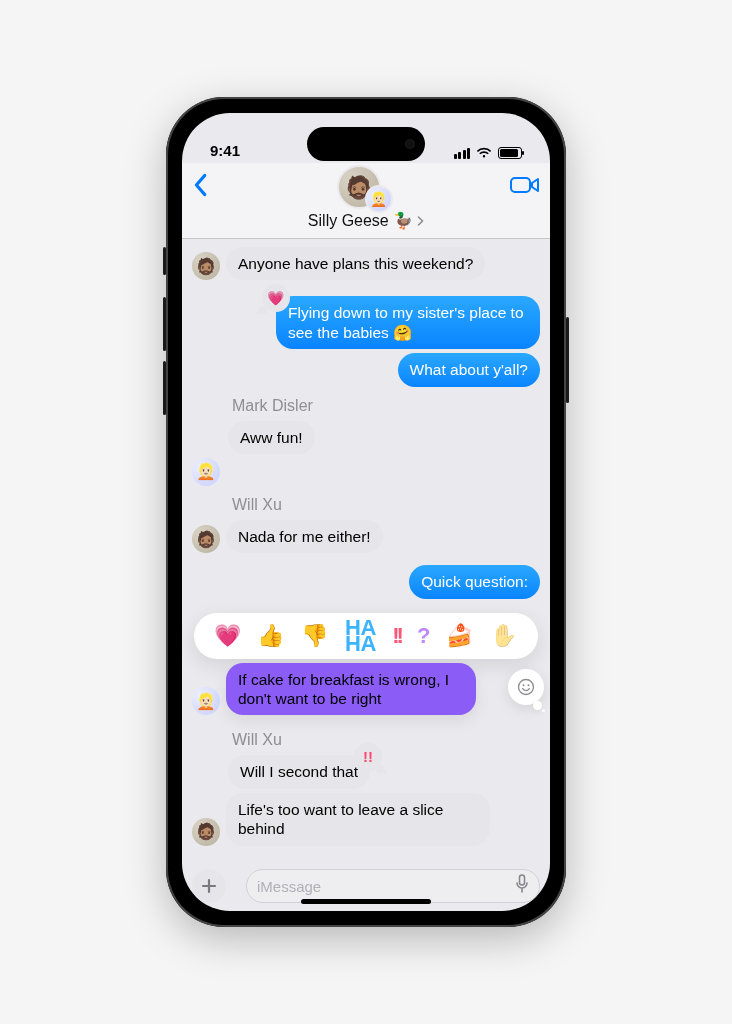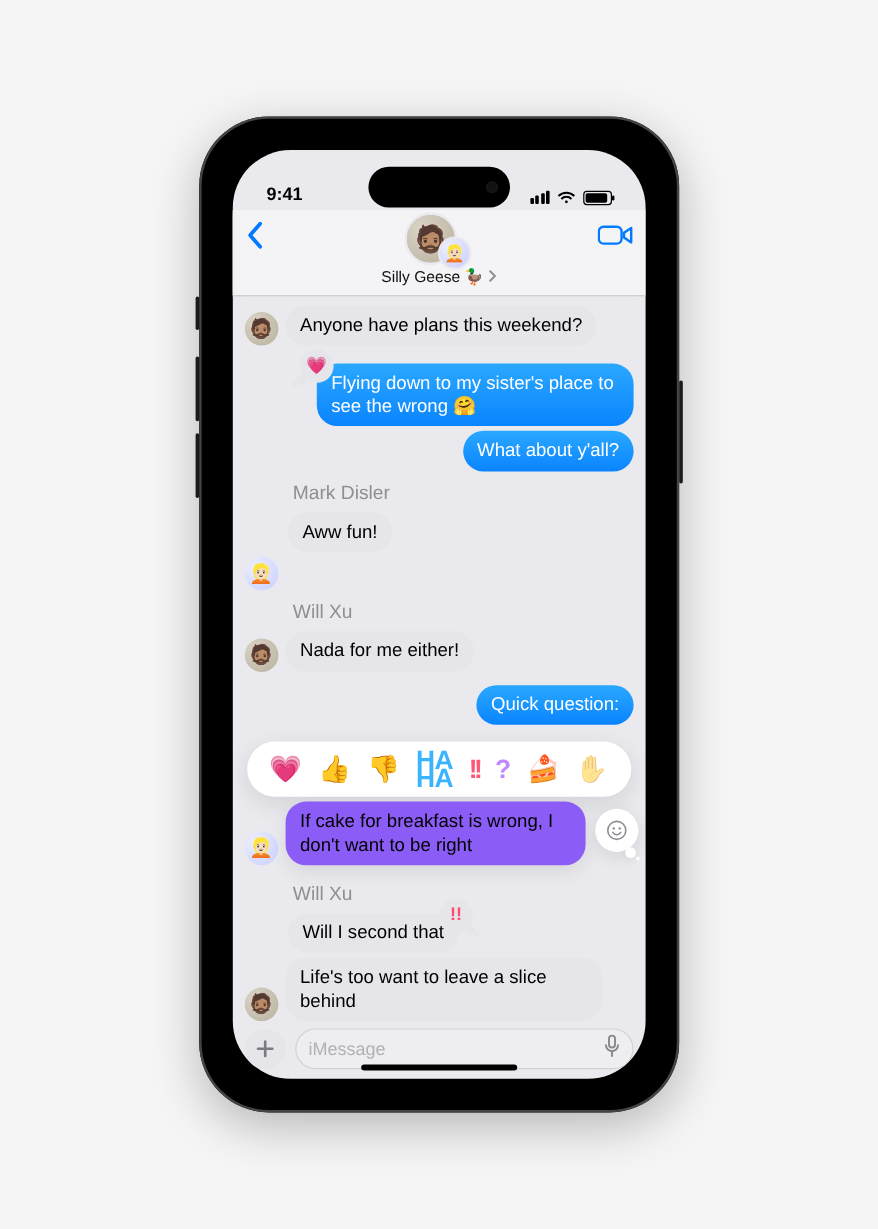--- a/index.html
+++ b/index.html
@@ -10,21 +10,21 @@
     justify-content: center;
     min-height: 1024px;
     width: 732px;
     font-family: -apple-system, "Helvetica Neue", Arial, sans-serif;
   }
   .phone {
     width: 400px;
     height: 830px;
     background: #000;
     border-radius: 58px;
-    padding: 28px;
+    padding: 16px;
     box-shadow: 0 12px 40px rgba(0,0,0,0.25), inset 0 0 0 2px #444;
     position: relative;
   }
   .side-btn { position: absolute; background: #1a1a1a; border-radius: 2px; }
   .sb-left1 { left: -3px; top: 150px; width: 3px; height: 28px; }
   .sb-left2 { left: -3px; top: 200px; width: 3px; height: 54px; }
   .sb-left3 { left: -3px; top: 264px; width: 3px; height: 54px; }
   .sb-right { right: -3px; top: 220px; width: 3px; height: 86px; }
   .screen {
     width: 100%; height: 100%;
@@ -54,21 +54,21 @@
   .battery .fill { position:absolute; left:1px; top:1px; bottom:1px; width:18px; background:#000; border-radius:1.5px; }
 
   
   .header { flex:0 0 auto; padding: 2px 10px 8px; border-bottom: 0.5px solid #c6c6c8; background: rgba(246,246,248,0.85); backdrop-filter: blur(4px); position:relative; }
   .header-row { display:flex; align-items:center; justify-content:space-between; height:44px; }
   .back { color:#007aff; }
   .video { color:#007aff; }
   .avatar-group { position:relative; display:flex; align-items:center; justify-content:center; }
   .avatar-group .a1 { width:44px; height:44px; border-radius:50%; background: radial-gradient(circle at 30% 30%, #d9d3c7, #b9b19d); display:flex; align-items:center; justify-content:center; overflow:hidden; border:2px solid #eaeaee;}
   .avatar-group .a2 { width:28px; height:28px; border-radius:50%; background: radial-gradient(circle at 30% 30%, #ecefff, #c8ceff); position:absolute; right:-12px; bottom:-4px; border:2px solid #eaeaee; display:flex; align-items:center; justify-content:center; overflow:hidden;}
-  .title-row { text-align:center; margin-top:2px; font-size:13px; color:#111; display:flex; align-items:center; justify-content:center; gap:4px; }
+  .title-row { text-align:center; margin-top:2px; font-size:16px; color:#111; display:flex; align-items:center; justify-content:center; gap:4px; }
   .title-row .chev { color:#8e8e93; }
 
   
   .chat { flex:1 1 auto; overflow:hidden; padding: 8px 10px 0; display:flex; flex-direction:column; gap:4px; }
   .row { display:flex; align-items:flex-end; gap:6px; }
   .row.sent { justify-content:flex-end; }
   .row.recv { justify-content:flex-start; }
   .row .spacer { width:30px; flex:0 0 30px; }
   .avatar-s { width:28px; height:28px; border-radius:50%; flex:0 0 28px; overflow:hidden; display:flex; align-items:center; justify-content:center; }
   .ablue { background: radial-gradient(circle at 30% 30%, #d9d3c7, #b9b19d); }
@@ -106,21 +106,21 @@
   .emoji-picker {
     position:absolute; right:-4px; top: 56px;
     width:36px; height:36px; border-radius:50%; background:#fff;
     box-shadow: 0 4px 14px rgba(0,0,0,0.10);
     display:flex; align-items:center; justify-content:center; color:#8e8e93;
   }
   .emoji-picker::after { content:""; position:absolute; right:2px; bottom:-5px; width:9px; height:9px; border-radius:50%; background:#fff; box-shadow:6px 5px 0 -3px #fff, 0 2px 6px rgba(0,0,0,0.06); }
   .highlight-row { position:relative; margin-top:4px; }
 
   
-  .input-bar { flex:0 0 auto; padding: 6px 10px 8px; display:flex; align-items:center; gap:8px; }
+  .input-bar { flex:0 0 auto; padding: 6px 10px 8px; display:flex; align-items:center; gap:20px; }
   .plus-btn { width:34px; height:34px; border-radius:50%; background:#e5e5ea; display:flex; align-items:center; justify-content:center; color:#7a7a80; font-size:22px; }
   .text-field { flex:1; height:34px; border-radius:18px; border:1px solid #d1d1d6; background:#fff0; display:flex; align-items:center; justify-content:space-between; padding:0 10px; background:#eeeef1; }
   .text-field .ph { color:#b0b0b6; font-size:15px; }
   .mic { color:#86868b; }
 
   .home-ind { position:absolute; bottom:7px; left:50%; transform:translateX(-50%); width:130px; height:5px; background:#000; border-radius:3px; }
 
   .memoji-blue { font-size:22px; transform: translateY(1px);}
   .memoji-light { font-size:14px; }
   .memoji-s { font-size:16px; }
@@ -196,21 +196,21 @@
             <span class="memoji-s">🧔🏽</span>
           </div>
         <div class="bubble brecv">Anyone have plans this weekend?</div>
       </div>
 
       <div style="height:8px"></div>
 
       <div class="row sent">
         <div class="bubble bsent" style="position:relative;">
           <div class="heart-react">💗</div>
-          <span>Flying down to my sister's place to see the wrong 🤗</span>
+          <span>Flying down to my sister's place to see the babies 🤗</span>
         </div>
       </div>
 
       <div class="row sent">
         <div class="bubble bsent">What about y'all?</div>
       </div>
 
       <div class="sender-name">Mark Disler</div>
       <div class="row recv">
         <div class="spacer"></div>

